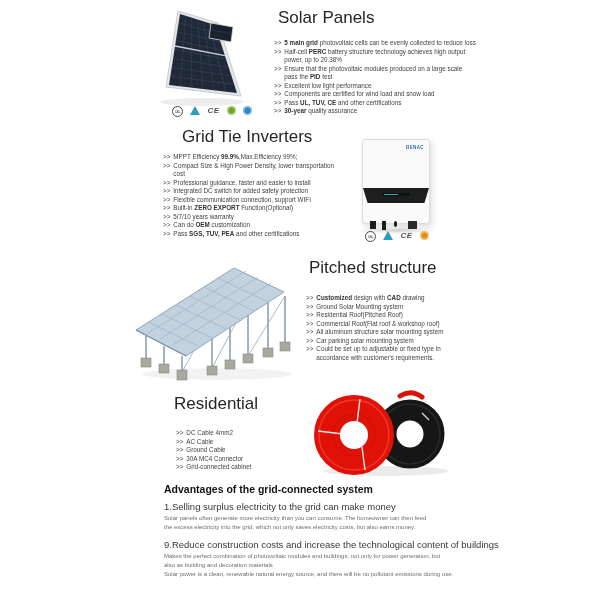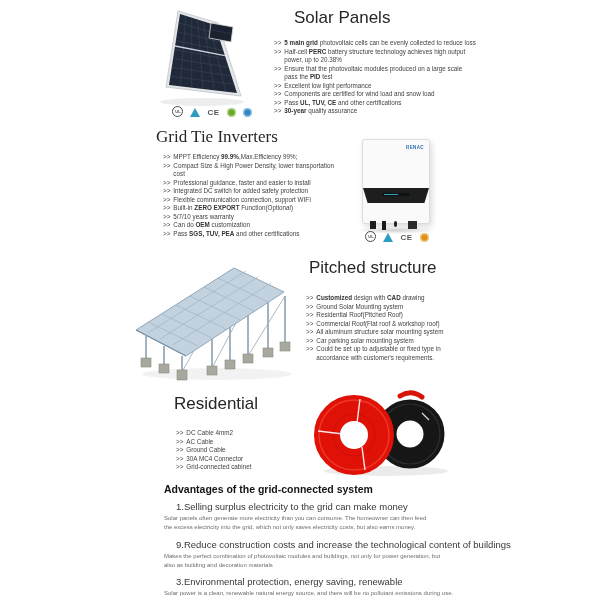--- a/index.html
+++ b/index.html
@@ -8,21 +8,21 @@
     font-family:"Liberation Sans",sans-serif;color:#3f3f3f;
   }
   .abs{position:absolute;}
   .section-title{font-size:17px;line-height:1.2;color:#262626;font-weight:400;white-space:nowrap;}
   .bullets{font-size:6.3px;line-height:8.5px;color:#3f3f3f;}
   .bullet{display:flex;}
   .bullet .marker{flex:0 0 auto;margin-right:3px;color:#3f3f3f;}
   .bullet .btext{white-space:pre-line;}
   .bullet b{font-weight:bold;color:#333;}
   
-  .certrow{display:flex;align-items:flex-end;justify-content:center;gap:7px;}
+  .certrow{display:flex;align-items:flex-start;justify-content:center;gap:7px;font-style:italic;}
   .cert{display:inline-flex;align-items:center;justify-content:center;}
   .cert-ul{width:9px;height:9px;border:1px solid #4a4a4a;border-radius:50%;font-size:4px;font-weight:bold;color:#4a4a4a;}
   .cert-tuv{width:0;height:0;border-left:5px solid transparent;border-right:5px solid transparent;border-bottom:9px solid #2e9bc0;}
   .cert-ce{font-size:8px;color:#555;font-weight:bold;letter-spacing:.5px;}
   .cert-badge{width:9px;height:9px;border-radius:50%;box-shadow:inset 0 0 0 1.5px rgba(255,255,255,.45);}
   .badge-green{background:#68a823;}
   .badge-blue{background:#2e86c4;}
   .badge-orange{background:#e09112;}
   
   .inv-wrap{width:122px;height:125px;}
@@ -34,21 +34,21 @@
   .inv-display{position:absolute;left:18px;top:4px;width:30px;height:5px;background:#101010;border-radius:1px;
     box-shadow:0 0 2px #2a4a55 inset;}
   .inv-display:after{content:"";position:absolute;left:3px;top:1.5px;width:14px;height:1.5px;background:#3fc7da;opacity:.8;}
   .inv-shadow{position:absolute;left:16px;top:104px;width:80px;height:7px;border-radius:50%;
     background:radial-gradient(ellipse at center, rgba(0,0,0,.16), rgba(0,0,0,0) 70%);}
   .inv-stub{position:absolute;background:#1c1c1c;top:98px;}
   .inv-certs{position:absolute;left:0;right:8px;top:108px;}
   
   .advantages{width:436px;}
   .adv-heading{font-size:10.5px;font-weight:bold;color:#141414;margin:0 8px 2px 0;}
-  .adv-title{font-size:9.5px;color:#383838;margin:6px 0 2px 12px;}
+  .adv-title{font-size:9.5px;color:#383838;margin:6px 0 2px 0;}
   .adv-body{font-size:6px;line-height:1.55;color:#6e6e6e;white-space:pre-line;}
 </style>
 </head>
 <body>
 
 <div class="abs" style="left:132px;top:4px;width:140px;height:120px;">
   <svg width="140" height="104" viewBox="0 0 140 104">
     <ellipse cx="70" cy="98" rx="42" ry="4" fill="rgba(0,0,0,0.07)"></ellipse>
     <polygon points="46,7 86,19 109,92 34,83" fill="#e4e6e9" stroke="#c9ccd1" stroke-width="1"></polygon>
     <polygon points="48,10 83,21 105,89 37,81" fill="#202938"></polygon>
@@ -72,21 +72,21 @@
   </svg>
   <div class="certrow" style="position:absolute;left:30px;right:10px;top:102px;">
       <span class="cert cert-ul">UL</span>
       <span class="cert cert-tuv"></span>
       <span class="cert cert-ce">CE</span>
       <span class="cert cert-badge badge-green"></span>
       <span class="cert cert-badge badge-blue"></span>
     </div>
 </div>
 
-<div class="abs section-title" style="left:294px;top:8px;">Solar Panels</div>
+<div class="abs section-title" style="left:278px;top:8px;">Solar Panels</div>
 <div class="abs bullets" style="left:274px;top:39px;width:230px;">
     <div class="bullet">
       <span class="marker">&gt;&gt;</span>
       <span class="btext"><b>5 main grid</b><span> photovoltaic cells can be evenly collected to reduce loss</span></span>
     </div>
     <div class="bullet">
       <span class="marker">&gt;&gt;</span>
       <span class="btext"><span>Half-cell </span><b>PERC</b><span> battery structure technology achieves high output
 power, up to 20.38%</span></span>
     </div>
@@ -106,21 +106,21 @@
     <div class="bullet">
       <span class="marker">&gt;&gt;</span>
       <span class="btext"><span>Pass </span><b>UL, TUV, CE</b><span> and other certifications</span></span>
     </div>
     <div class="bullet">
       <span class="marker">&gt;&gt;</span>
       <span class="btext"><b>30-year</b><span> quality assurance</span></span>
     </div>
   </div>
 
-<div class="abs section-title" style="left:156px;top:127px;font-family:Liberation Serif, serif;">Grid Tie Inverters</div>
+<div class="abs section-title" style="left:182px;top:127px;">Grid Tie Inverters</div>
 <div class="abs bullets" style="left:163px;top:153px;width:200px;">
     <div class="bullet">
       <span class="marker">&gt;&gt;</span>
       <span class="btext"><span>MPPT Efficiency </span><b>99.9%</b><span>,Max.Efficiency 99%;</span></span>
     </div>
     <div class="bullet">
       <span class="marker">&gt;&gt;</span>
       <span class="btext"><span>Compact Size &amp; High Power Density, lower transportation
 cost</span></span>
     </div>
@@ -299,16 +299,15 @@
 
 <div class="abs advantages" style="left:164px;top:483px;">
   <div class="adv-heading">Advantages of the grid-connected system</div>
   <div>
       <div class="adv-title">1.Selling surplus electricity to the grid can make money</div>
       <div class="adv-body">Solar panels often generate more electricity than you can consume. The homeowner can then feed
 the excess electricity into the grid, which not only saves electricity costs, but also earns money.</div>
       <div class="adv-title">9.Reduce construction costs and increase the technological content of buildings</div>
       <div class="adv-body">Makes the perfect combination of photovoltaic modules and buildings, not only for power generation, but
 also as building and decoration materials</div>
-      <div class="adv-title">3.Environmental protection, energy saving, renewable</div>
       <div class="adv-body">Solar power is a clean, renewable natural energy source, and there will be no pollutant emissions during use.</div>
     </div>
 </div>
 
 </body></html>

